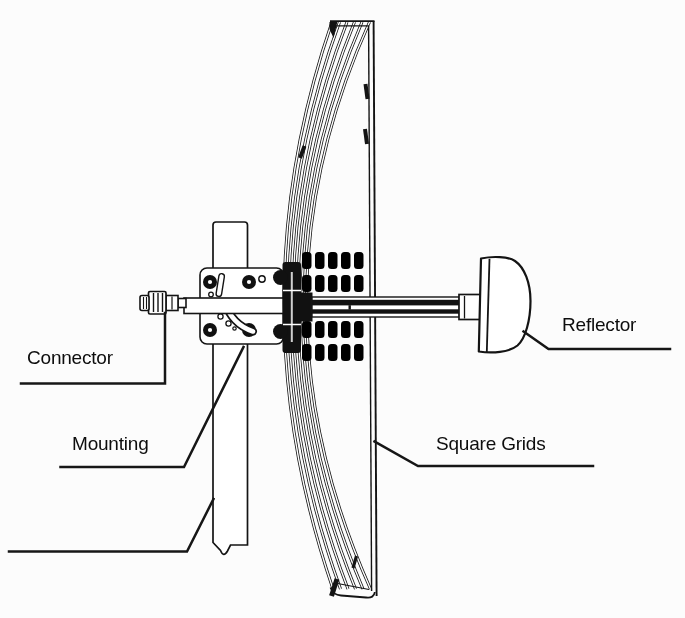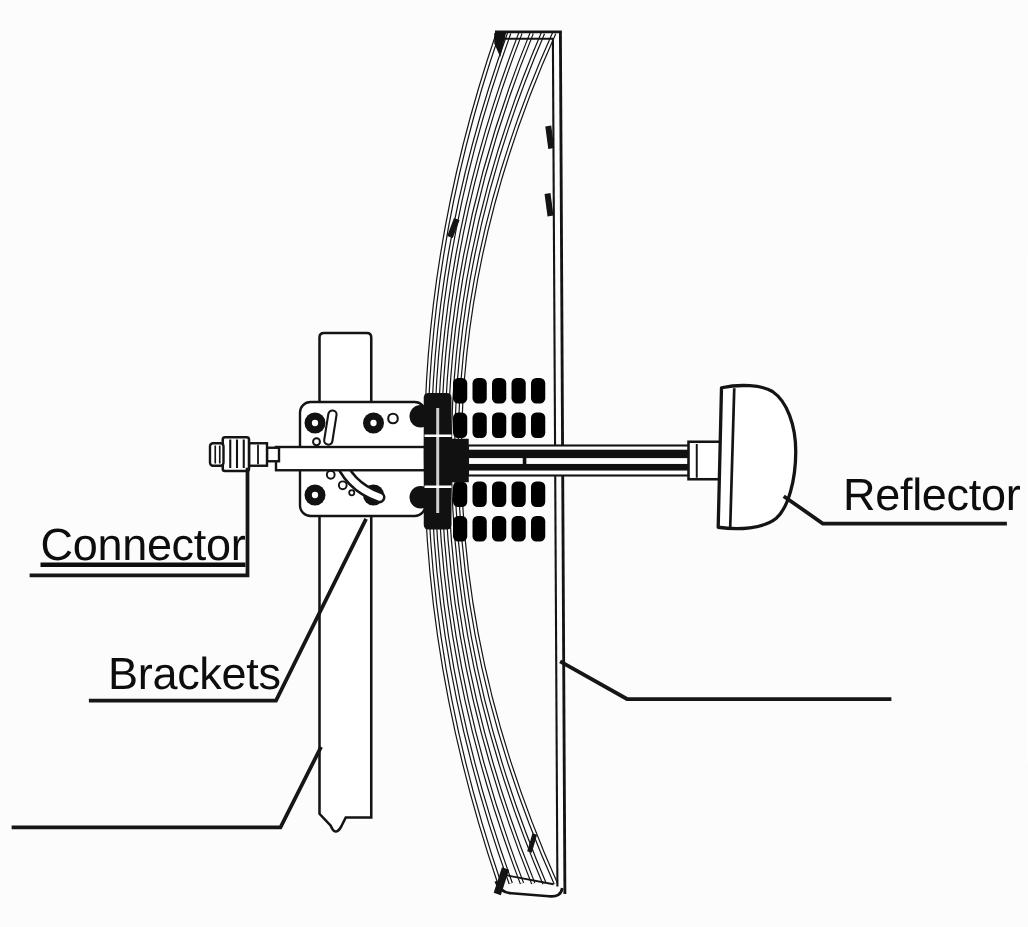--- a/index.html
+++ b/index.html
@@ -4,21 +4,21 @@
 <style>
   html,body { margin:0; padding:0; background:#ffffff; }
   .stage {
     position:relative; width:685px; height:618px;
     background:#fcfcfc; overflow:hidden;
     font-family:"Liberation Sans", sans-serif;
   }
   .stage svg { position:absolute; left:0; top:0; }
   .lbl {
     position:absolute; white-space:nowrap;
-    font-size:30px; line-height:1.05; color:#0d0d0d;
+    font-size:19px; line-height:1.05; color:#0d0d0d;
     letter-spacing:-0.2px;
   }
   
   .ln   { stroke:#141414; fill:none; }
   .wfill{ fill:#ffffff; stroke:#141414; }
   .blk  { fill:#111111; stroke:none; }
   .rib  { stroke:#141414; stroke-width:3; fill:none; }
   .ribc { stroke:#ffffff; stroke-width:1.4; fill:none; }
   .leader { stroke:#161616; stroke-width:2.5; fill:none; stroke-linecap:square; }
 </style>
@@ -147,16 +147,17 @@
       <path class="ln" stroke-width="1.8" d="M 489.5,258.8 L 486.8,352"></path>
     </g>
 
     <polyline class="leader" points="21,383.5 165,383.5 165,313"></polyline>
     <polyline class="leader" points="60.5,467 184,467 243.5,347"></polyline>
     <polyline class="leader" points="9,551.5 187,551.5 213.5,499"></polyline>
     <polyline class="leader" points="593,466 418,466 374.5,441.5"></polyline>
     <polyline class="leader" points="670,349 548.5,349 523.5,331.5"></polyline>
   </svg>
 
-  <div class="lbl" style="left:27px;  top:348px;text-decoration:underline;">Connector</div>
-  <div class="lbl" style="left:72px;  top:434px;">Brackets</div>
+  <div class="lbl" style="left:27px;  top:348px;">Connector</div>
+  <div class="lbl" style="left:72px;  top:434px;">Mounting</div>
+  <div class="lbl" style="left:436px; top:434px;">Square Grids</div>
   <div class="lbl" style="left:562px; top:315px;">Reflector</div>
 </div>
 
 </body></html>

